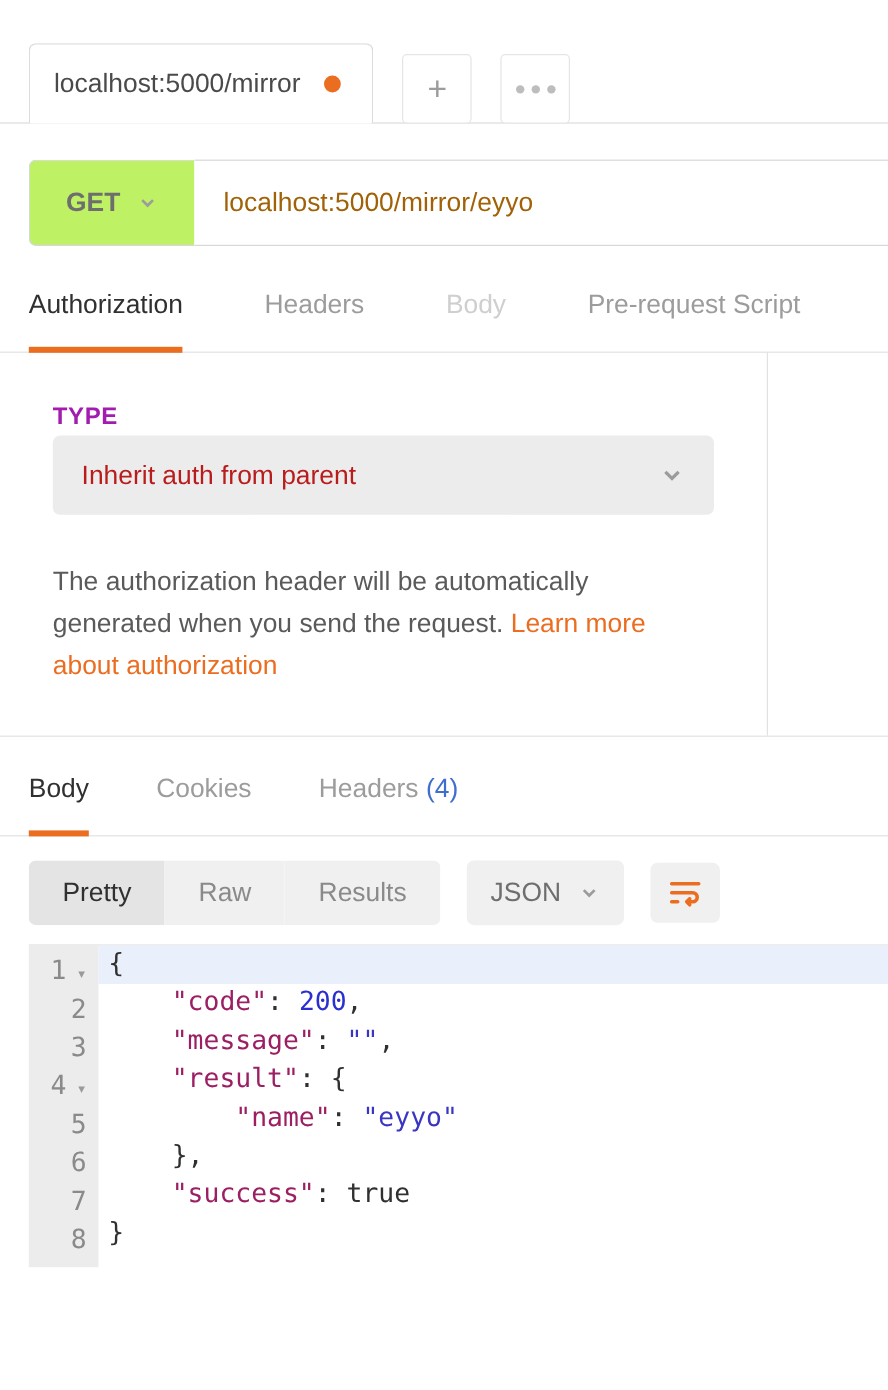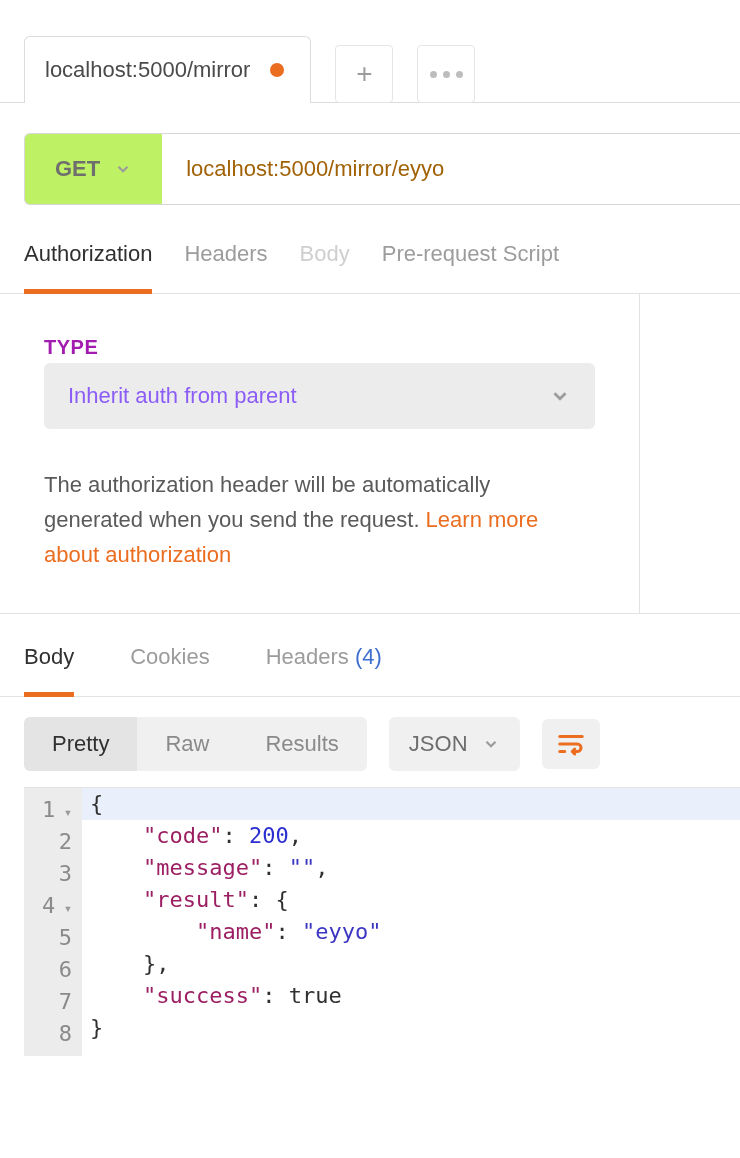--- a/index.html
+++ b/index.html
@@ -98,21 +98,21 @@
     border-right: none;
     padding: 22px 24px;
     font-size: 22px;
     color: #a16207;
     outline: none;
   }
 
   
   .request-tabs {
     display: flex;
-    gap: 32px;
+    gap: 68px;
     padding: 36px 24px 0 24px;
     border-bottom: 1px solid #e2e2e2;
   }
   .request-tabs .rtab {
     padding-bottom: 22px;
     color: #9c9c9c;
     cursor: pointer;
     font-size: 22px;
   }
   .request-tabs .rtab.active {
@@ -138,21 +138,21 @@
     margin-bottom: 4px;
   }
   .auth-select {
     background: #ececec;
     border-radius: 6px;
     padding: 20px 24px;
     display: flex;
     align-items: center;
     justify-content: space-between;
     font-size: 22px;
-    color: #8b5cf6;
+    color: #b91c1c;
     cursor: pointer;
     gap: 10px;
   }
   .auth-desc {
     margin-top: 38px;
     font-size: 22px;
     line-height: 1.6;
     color: #5a5a5a;
   }
   .auth-desc a {

